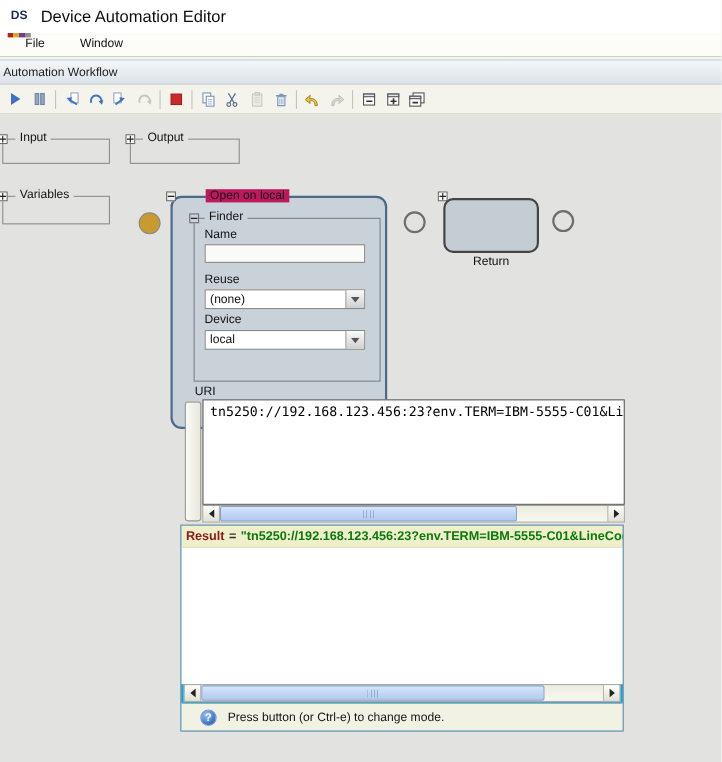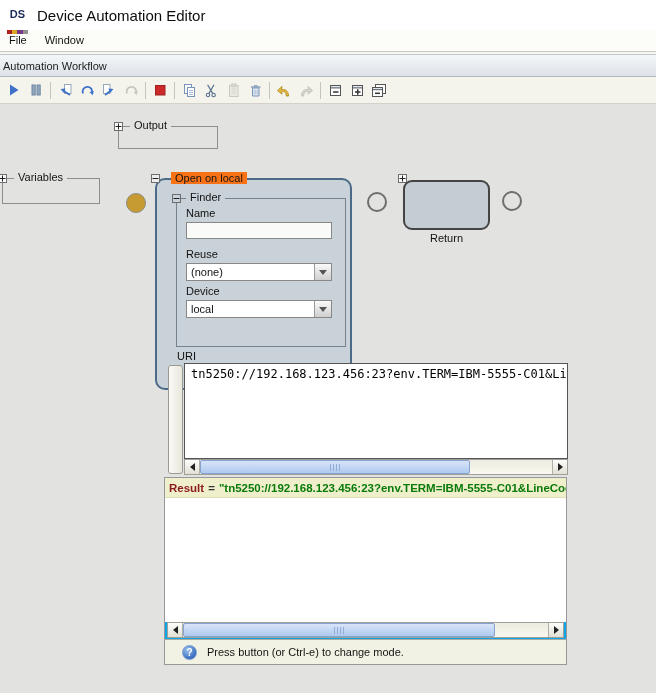--- a/index.html
+++ b/index.html
@@ -13,21 +13,21 @@
   .app-icon { width:21px; height:37px; position:relative; background:#fff; flex:0 0 auto; }
   .app-icon .stripe-top { position:absolute; top:0; left:0; right:0; height:3px;
     background:linear-gradient(to right,#c03030 0 34%,#7a3030 34% 56%,#c08030 56% 78%,#555 78% 100%); }
   .app-icon .letters { position:absolute; top:2px; left:0; right:0; bottom:4px; display:flex; align-items:center; justify-content:center;
     font-weight:bold; font-size:11px; color:#1a2a5a; }
   .app-icon .stripe-bottom { position:absolute; bottom:0; left:0; right:0; height:4px;
     background:linear-gradient(to right,#b02020 0 25%,#d8a820 25% 50%,#7a3a8a 50% 75%,#909090 75% 100%); }
   .window-title { font-size:15px; color:#0d0d0d; }
 
   .menubar { height:22px; background:#fcfcf8; border-bottom:1px solid #c9c9c1; display:flex; align-items:flex-end; font-size:11px; }
-  .menu-item { padding:3px 9px 5px 9px; cursor:default; }
+  .menu-item { padding:3px 9px 5px 23px; cursor:default; }
   .menu-gap { height:2px; background:#f6f6f0; }
 
   .panel-header { height:23px; background:linear-gradient(#f4f7fa,#dce2e8);
     border-top:1px solid #c2c8ce; border-bottom:1px solid #b2b8c0;
     display:flex; align-items:center; padding-left:3px; font-size:11px; color:#222; }
 
   .toolbar { height:27px; background:#f4f4ec; border-bottom:1px solid #d2d2ca; display:flex; align-items:center; padding-left:3px; }
   .tb-btn { width:22px; height:22px; display:flex; align-items:center; justify-content:center; border-radius:2px; }
   .tb-sep { width:1px; height:17px; background:#c4c4bc; margin:0 3px; flex:0 0 auto; }
   .disabled { opacity:.5; }
@@ -45,21 +45,21 @@
   .g-output { left:118px;top:22px; width:100px; height:23px; }
   .g-vars   { left:2px;  top:74px; width:98px;  height:26px; }
 
   .port { position:absolute; width:20px; height:20px; border-radius:50%; }
   .port-filled { left:126px; top:89px; background:#c89b32; border:1px solid #8a8a82; }
   .port-open-out { left:367px; top:88px; border:2px solid #6e6e6e; }
   .port-return-out { left:502px; top:87px; border:2px solid #6e6e6e; }
 
   .open-panel { position:absolute; left:155px; top:74px; width:197px; height:212px;
     background:#c9d2d9; border:2px solid #4a6a88; border-radius:10px; }
-  .open-panel > .wf-legend { top:-8px; left:14px; background:#f97316; }
+  .open-panel > .wf-legend { top:-8px; left:30px; background:#be185d; }
   .open-panel > .exp { top:-6px; left:-6px; background:#eee; }
 
   .finder { position:absolute; left:19px; top:18px; width:170px; height:149px; border:1px solid #78828a; }
   .finder > .wf-legend { background:#c9d2d9; left:9px; }
   .finder > .exp { background:#c9d2d9; top:-5px; left:-5px; }
 
   .fld-label { position:absolute; left:9px; color:#111; }
   .lbl-name   { top:8px; }
   .lbl-reuse  { top:49px; }
   .lbl-device { top:86px; }
@@ -247,20 +247,29 @@
         <rect x="4.5" y="1.5" width="10" height="9" fill="#fff" stroke="#555"></rect>
         <rect x="1.5" y="4.5" width="10" height="9" fill="#fff" stroke="#555"></rect>
         <rect x="1.5" y="4.5" width="10" height="2.2" fill="#dce6f2" stroke="#555"></rect>
         <line x1="4" y1="10.3" x2="9" y2="10.3" stroke="#333" stroke-width="1.5"></line>
       </svg>
   </div>
 </div>
 
 <div class="canvas">
 
+  <div class="wf-group g-input">
+    <span class="exp">
+      <svg width="7" height="7">
+          <line x1="0.5" y1="3.5" x2="6.5" y2="3.5" stroke="#222"></line>
+          <line x1="3.5" y1="0.5" x2="3.5" y2="6.5" stroke="#222"></line>
+        </svg>
+    </span>
+    <span class="wf-legend">Input</span>
+  </div>
 
   <div class="wf-group g-vars">
     <span class="exp">
       <svg width="7" height="7">
           <line x1="0.5" y1="3.5" x2="6.5" y2="3.5" stroke="#222"></line>
           <line x1="3.5" y1="0.5" x2="3.5" y2="6.5" stroke="#222"></line>
         </svg>
     </span>
     <span class="wf-legend">Variables</span>
   </div>

